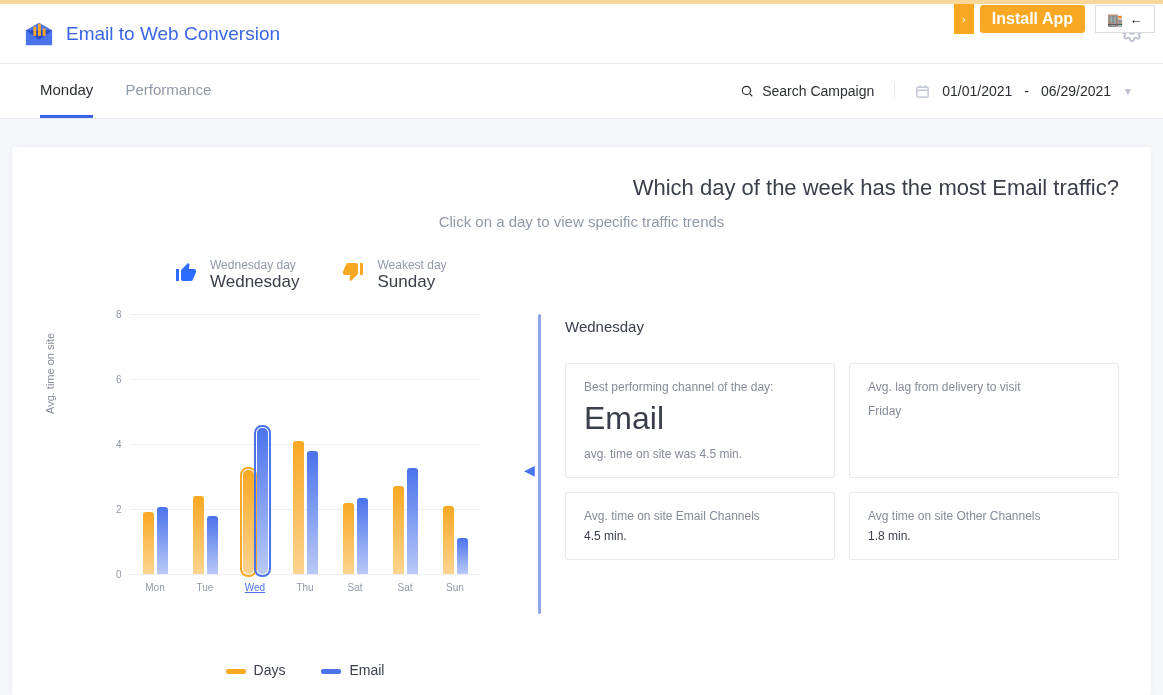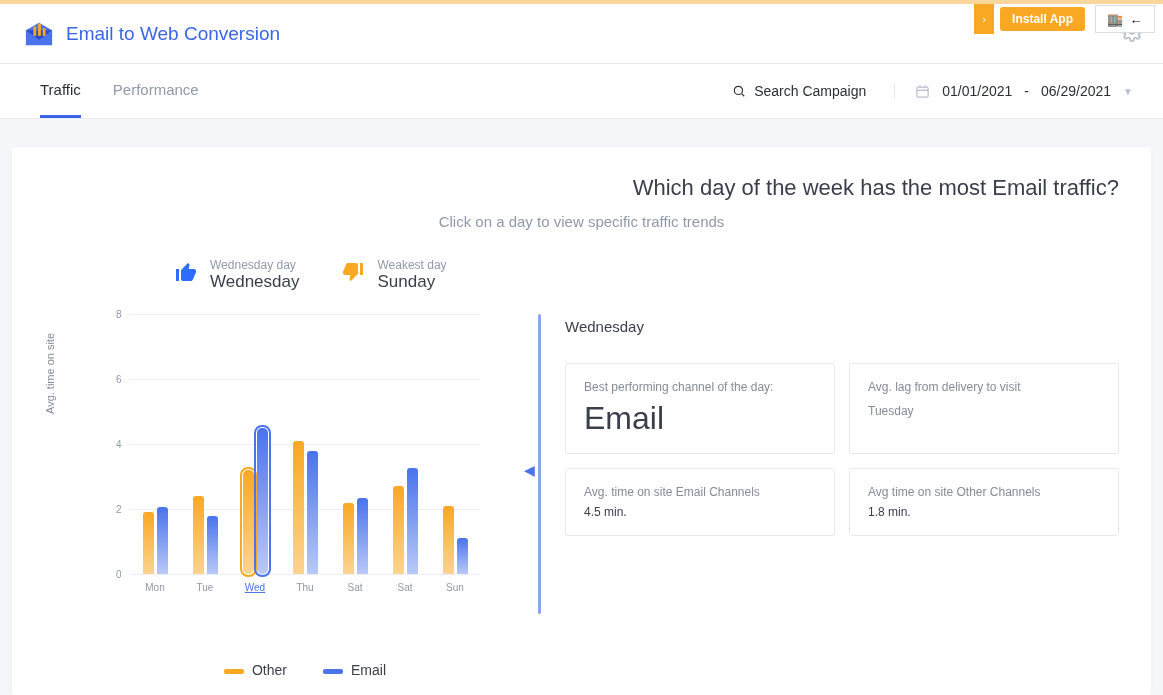--- a/index.html
+++ b/index.html
@@ -1,32 +1,32 @@
 <!DOCTYPE html>
 <html><head>
   <meta charset="utf-8">
   <style>
     * { margin:0; padding:0; box-sizing:border-box; font-family: Arial, sans-serif; }
     body { background:#fff; width:1163px; height:695px; overflow:hidden; position:relative; }
     .topbar { height:4px; background:#f9d79a; width:100%; }
     .install-strip { position:absolute; top:4px; right:0; height:30px; display:flex; align-items:center; gap:6px; }
-    .install-badge { background:#f9a823; color:#fff; font-size:12px; font-weight:600; padding:5px 12px; border-radius:3px; cursor:pointer; margin-right:4px;}
+    .install-badge { background:#f9a823; color:#fff; font-size:16px; font-weight:600; padding:5px 12px; border-radius:3px; cursor:pointer; margin-right:4px;}
     .chev-right-orange { background:#f9a823; width:20px; height:30px; display:flex; align-items:center; justify-content:center; color:#fff; font-size:11px; }
     .store-box { background:#fff; border:1px solid #ddd; width:60px; height:28px; display:flex; align-items:center; justify-content:center; gap:6px; font-size:13px; margin-right:8px; }
     .header { display:flex; align-items:center; justify-content:space-between; height:60px; padding:0 20px 0 24px; border-bottom:1px solid #e7e9ee; }
     .brand { display:flex; align-items:center; gap:12px; }
     .brand-icon { width:30px; height:28px; }
     .brand-title { color:#3a66e5; font-size:19px; font-weight:500; }
     .gear { color:#b9bfcc; font-size:18px; }
     .subhead { display:flex; align-items:center; justify-content:space-between; height:55px; padding:0 30px 0 40px; border-bottom:1px solid #e7e9ee; background:#fff; }
     .tabs { display:flex; gap:32px; }
     .tab { font-size:15px; color:#9099a8; padding:17px 0; cursor:pointer; }
     .tab.active { color:#2c2f36; border-bottom:3px solid #3a66e5; }
     .tools { display:flex; align-items:center; gap:20px; }
-    .search { display:flex; align-items:center; gap:8px; color:#2c2f36; font-size:14px; padding-right:28px; border-right:1px solid #e7e9ee; }
+    .search { display:flex; align-items:center; gap:8px; color:#2c2f36; font-size:14px; padding-right:20px; border-right:1px solid #e7e9ee; }
     .date { display:flex; align-items:center; gap:12px; color:#2c2f36; font-size:14px; }
     .cal-icon { color:#b9bfcc; }
     .workspace { background:#f5f7fb; padding:28px 12px 0 12px; height:calc(100% - 119px); }
     .card { background:#fff; border-radius:3px; box-shadow:0 0 6px rgba(0,0,0,0.04); padding:28px 32px 20px 32px; height:100%; position:relative; }
     .headline { text-align:right; font-size:22px; color:#3a3f4b; font-weight:500; }
     .subtext { text-align:center; color:#9099a8; font-size:15px; margin-top:12px; }
     .daystats { display:flex; gap:42px; margin:28px 0 0 130px; }
     .dayblock { display:flex; align-items:center; gap:12px; }
     .thumb { font-size:22px; }
     .thumb.up { color:#2e6bff; }
@@ -92,21 +92,21 @@
   <span class="gear">
     <svg width="22" height="22" viewBox="0 0 24 24" fill="none" stroke="#b9bfcc" stroke-width="2">
         <circle cx="12" cy="12" r="3"></circle>
         <path d="M19.4 15a1.7 1.7 0 0 0 .34 1.87l.06.06a2 2 0 1 1-2.83 2.83l-.06-.06a1.7 1.7 0 0 0-1.87-.34 1.7 1.7 0 0 0-1.03 1.56V21a2 2 0 1 1-4 0v-.09A1.7 1.7 0 0 0 9 19.4a1.7 1.7 0 0 0-1.87.34l-.06.06a2 2 0 1 1-2.83-2.83l.06-.06A1.7 1.7 0 0 0 4.6 15a1.7 1.7 0 0 0-1.56-1.03H3a2 2 0 1 1 0-4h.09A1.7 1.7 0 0 0 4.6 9a1.7 1.7 0 0 0-.34-1.87l-.06-.06A2 2 0 1 1 7.03 4.24l.06.06A1.7 1.7 0 0 0 9 4.6a1.7 1.7 0 0 0 1.03-1.56V3a2 2 0 1 1 4 0v.09c0 .67.4 1.27 1.03 1.51a1.7 1.7 0 0 0 1.87-.34l.06-.06a2 2 0 1 1 2.83 2.83l-.06.06A1.7 1.7 0 0 0 19.4 9c.24.63.84 1.03 1.51 1.03H21a2 2 0 1 1 0 4h-.09A1.7 1.7 0 0 0 19.4 15z"></path>
       </svg>
   </span>
 </div>
 
 <div class="subhead">
   <div class="tabs">
-    <div class="tab active">Traffic</div>
+    <div class="tab active">Monday</div>
     <div class="tab">Performance</div>
   </div>
   <div class="tools">
     <div class="search">
       <svg width="14" height="14" viewBox="0 0 24 24" fill="none" stroke="#2c2f36" stroke-width="2">
           <circle cx="11" cy="11" r="7"></circle>
           <line x1="21" y1="21" x2="16.65" y2="16.65"></line>
         </svg>
       <span>Search Campaign</span>
     </div>
@@ -199,39 +199,40 @@
               <div class="xt">Mon</div>
               <div class="xt">Tue</div>
               <div class="xt sel">Wed</div>
               <div class="xt">Thu</div>
               <div class="xt">Sat</div>
               <div class="xt">Sat</div>
               <div class="xt">Sun</div>
             </div>
         </div>
         <div class="legend">
-          <span><span class="swatch o"></span><span>Other</span></span>
+          <span><span class="swatch o"></span><span>Days</span></span>
           <span><span class="swatch e"></span><span>Email</span></span>
         </div>
       </div>
 
       <div class="vdiv">
         <span class="collapse">◀</span>
       </div>
 
       <div class="panel">
         <div class="panel-title">Wednesday</div>
         <div class="boxgrid">
           <div class="box">
             <div class="lab">Best performing channel of the day:</div>
             <div class="big">Email</div>
+            <div class="sub">avg. time on site was 4.5 min.</div>
           </div>
           <div class="box">
             <div class="lab">Avg. lag from delivery to visit</div>
-            <div class="sub">Tuesday</div>
+            <div class="sub">Friday</div>
           </div>
           <div class="box">
             <div class="lab">Avg. time on site Email Channels</div>
             <div class="med">4.5 min.</div>
           </div>
           <div class="box">
             <div class="lab">Avg time on site Other Channels</div>
             <div class="med">1.8 min.</div>
           </div>
         </div>

